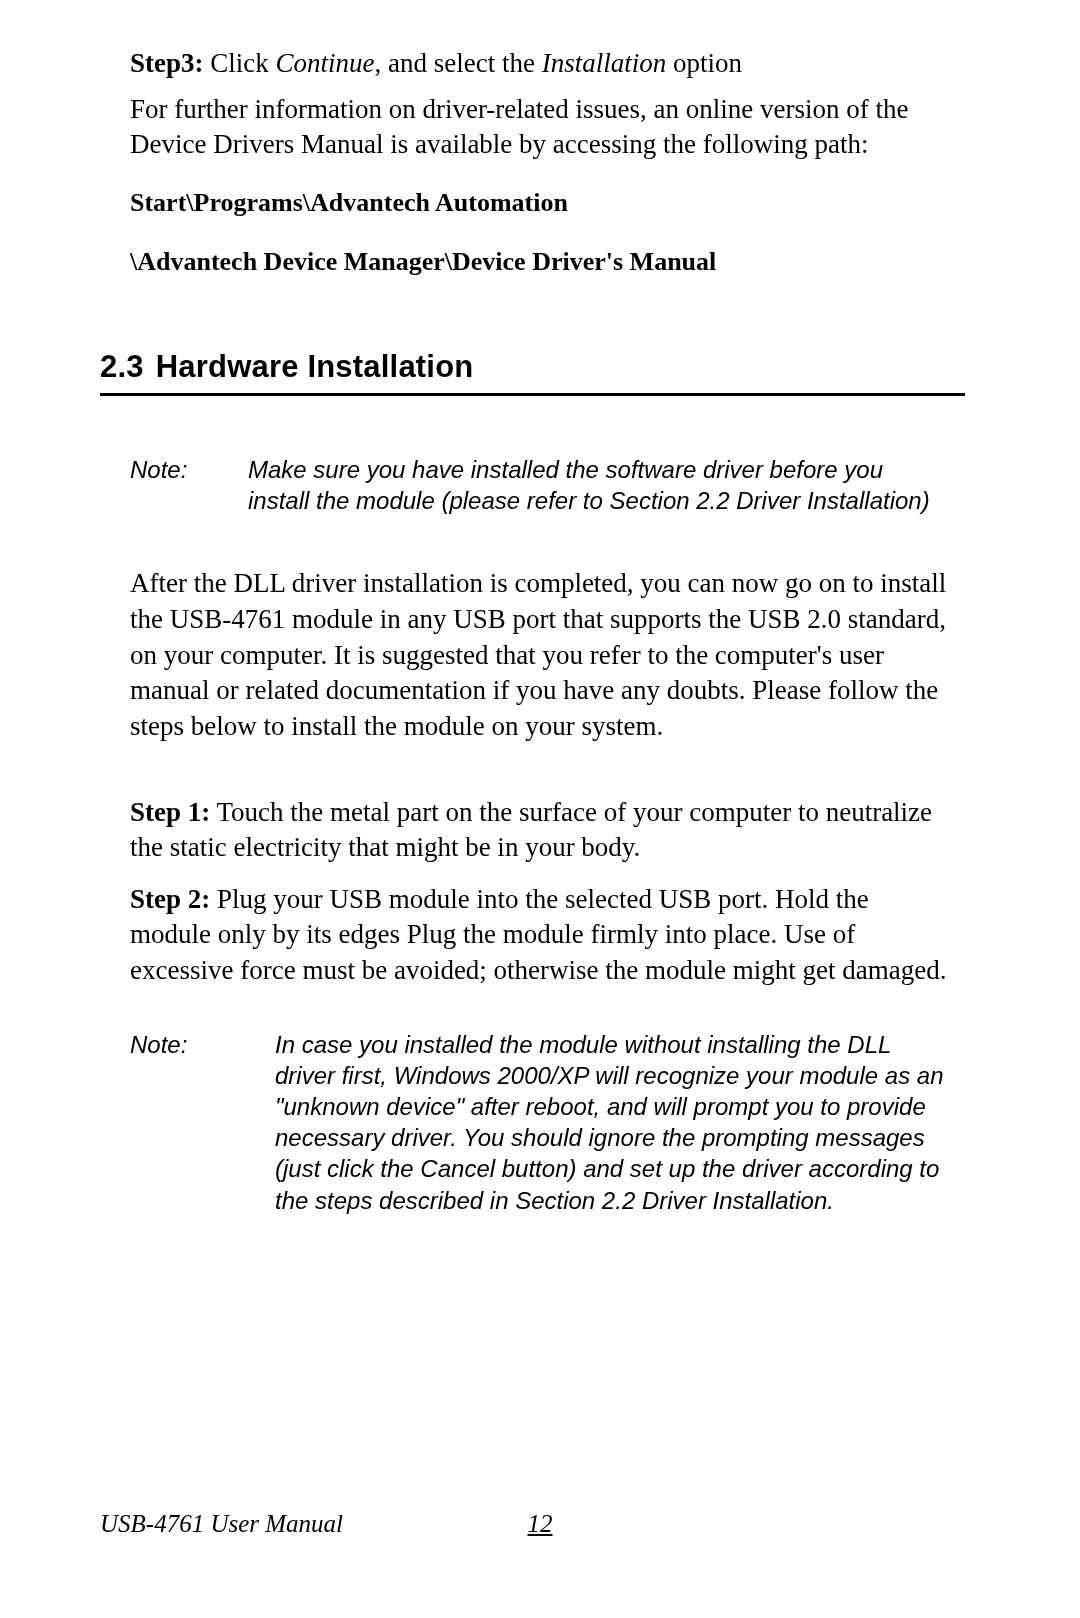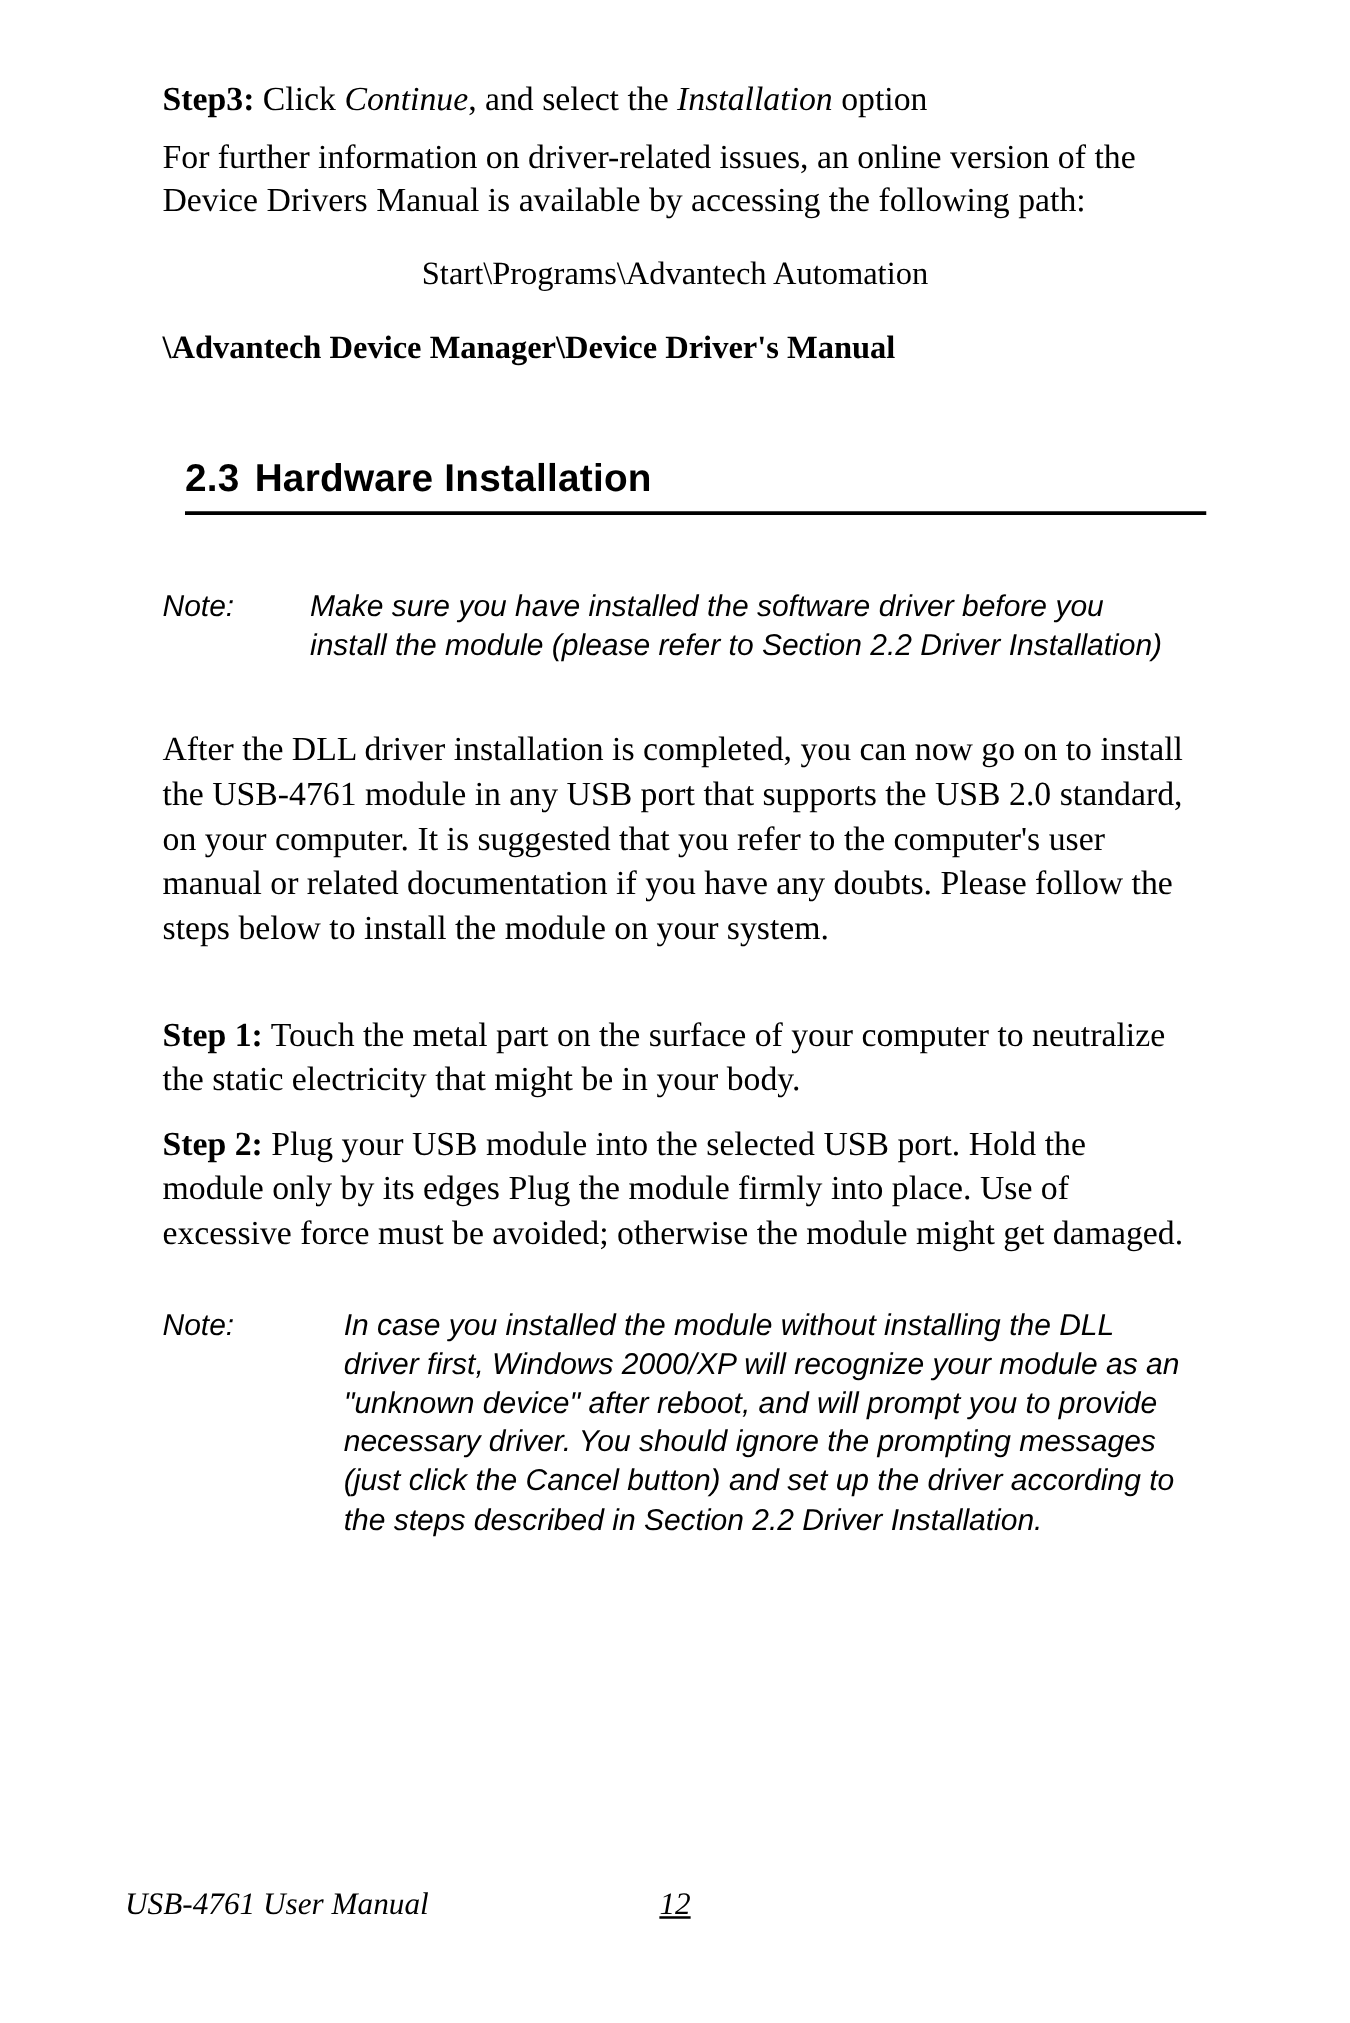--- a/index.html
+++ b/index.html
@@ -7,57 +7,55 @@
       width: 1080px;
       height: 1618px;
       background: #ffffff;
       font-family: "Times New Roman", Times, serif;
       color: #000000;
     }
     .page {
       position: relative;
       width: 1064px;
       height: 1618px;
-      padding: 62px 100px 80px 130px;
+      padding: 46px 100px 80px 130px;
     }
     .content { width: 820px; }
     .body-text {
       font-size: 27px;
       line-height: 1.32;
       color: #000000;
     }
     .para { margin-bottom: 10px; }
     .step-label { font-weight: bold; }
     .italic { font-style: italic; }
     .bold-path {
-      font-weight: normal;
+      font-weight: bold;
       font-size: 26px;
       line-height: 1.35;
       margin-top: 22px;
-      text-align: center;
     }
     .bold-path2 {
       font-weight: bold;
       font-size: 26px;
       line-height: 1.35;
       margin-top: 24px;
     }
     .section-heading-wrap {
       margin-top: 70px;
       margin-left: -30px;
       width: 865px;
     }
     .section-heading {
       font-family: Arial, Helvetica, sans-serif;
       font-weight: bold;
       font-size: 31px;
       letter-spacing: 0.2px;
       padding-bottom: 8px;
       border-bottom: 3px solid #000000;
-      margin-left: 48px;
     }
     .section-num { display: inline-block; margin-right: 12px; }
     .note-block {
       display: flex;
       font-family: Arial, Helvetica, sans-serif;
       font-style: italic;
       font-size: 24px;
       line-height: 1.3;
       margin-top: 58px;
       margin-bottom: 50px;

